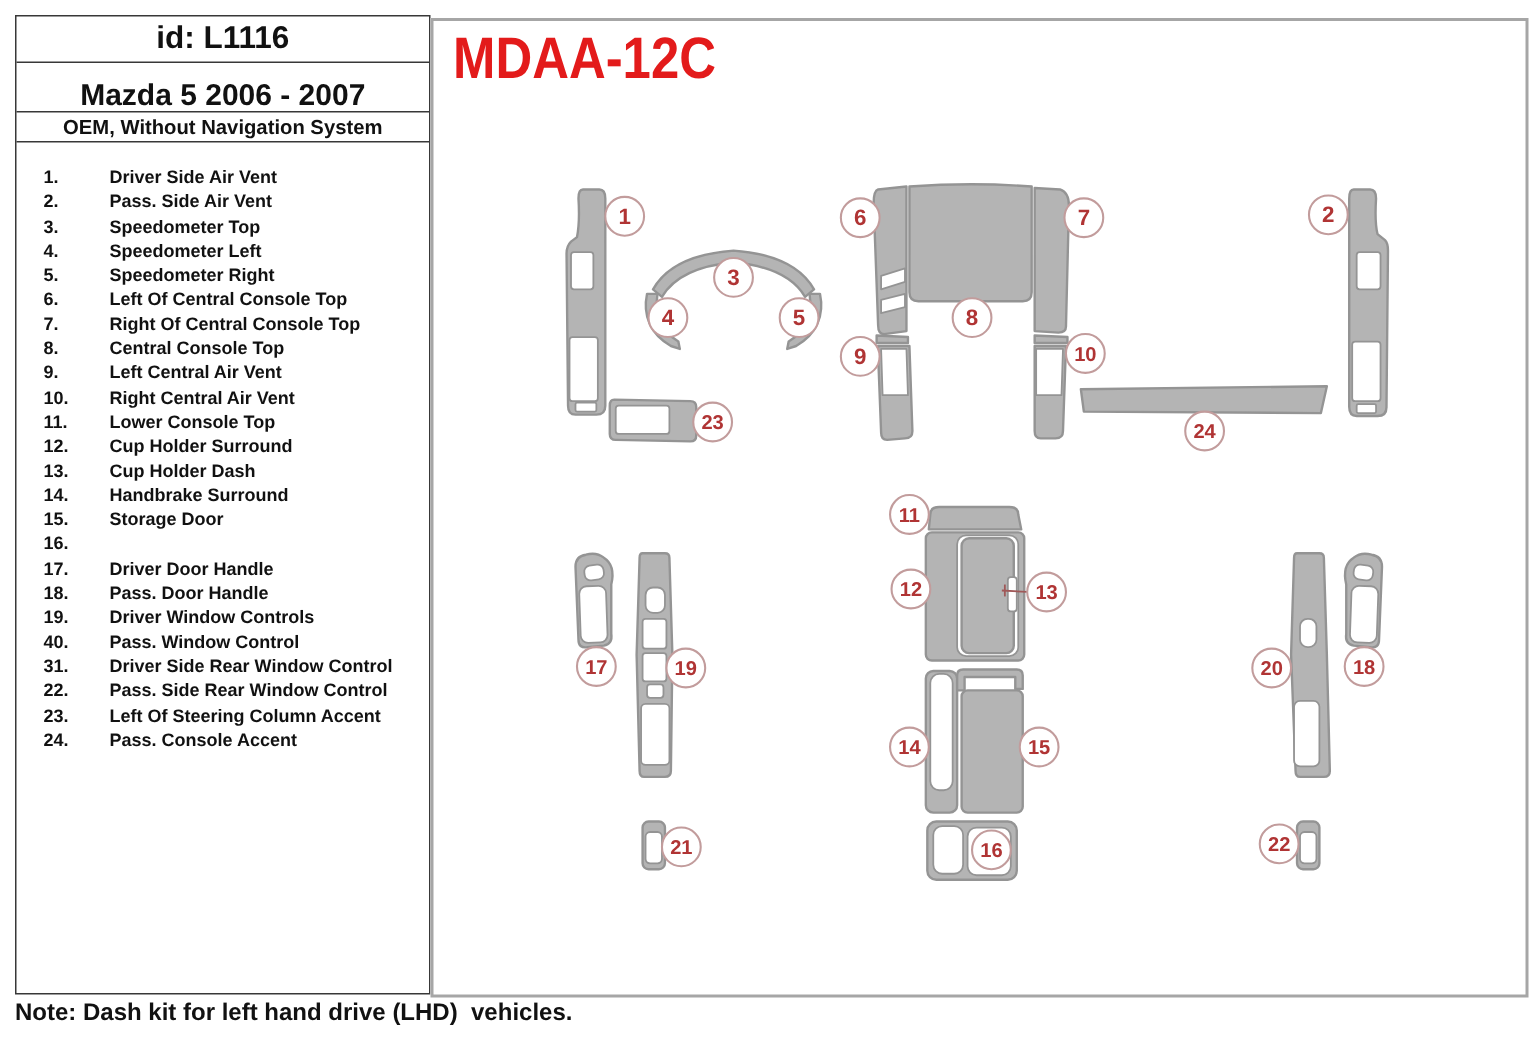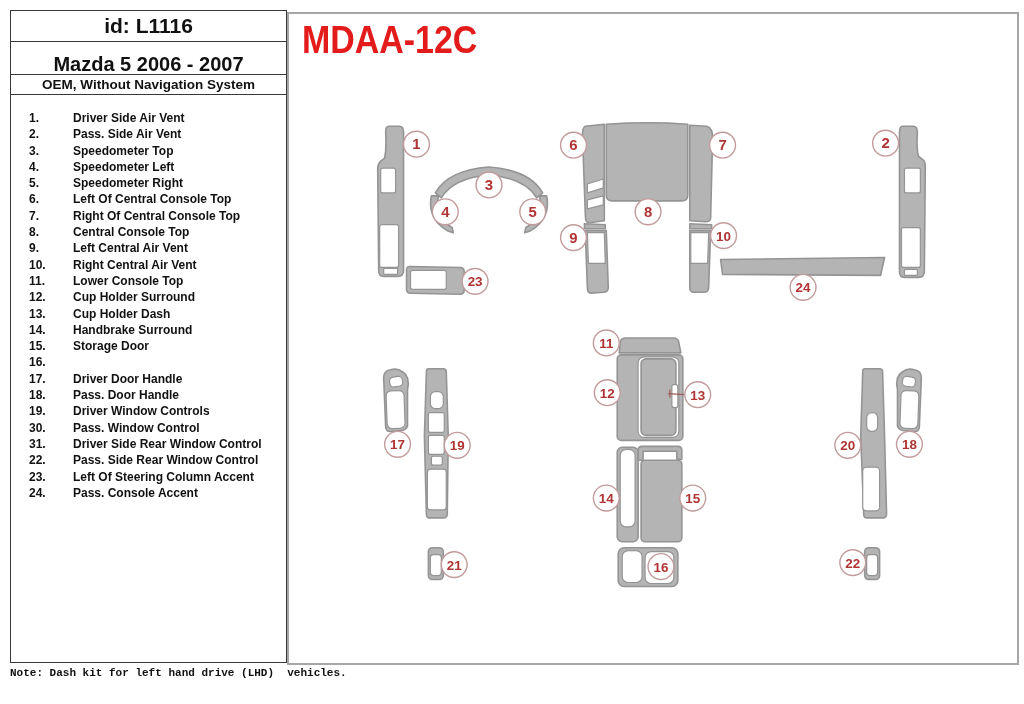--- a/index.html
+++ b/index.html
@@ -24,21 +24,21 @@
   .kit-code{position:absolute;left:13px;top:4px;font-size:39px;font-weight:bold;
             color:var(--kit-color,#e31b1b);transform:scaleX(.87);transform-origin:left top;
             white-space:nowrap;letter-spacing:0;}
   svg.diagram{position:absolute;left:0;top:0;width:100%;height:100%;}
   .part{fill:var(--part-fill,#b4b4b4);stroke:var(--part-stroke,#949494);stroke-width:1.6;stroke-linejoin:round;}
   .cut{fill:#ffffff;stroke:var(--part-stroke,#949494);stroke-width:1.2;stroke-linejoin:round;}
   .leader{stroke:#a05858;stroke-width:1.2;fill:none;}
   .callout circle{fill:#ffffff;stroke:var(--callout-stroke,#c29c9c);stroke-width:1.4;}
   .callout text{fill:var(--callout-text,#b03434);font-weight:bold;
                 font-family:"Liberation Sans",sans-serif;text-anchor:middle;}
-  .note{position:absolute;left:10px;top:667px;font-size:11px;font-weight:bold;white-space:pre;font-family:Liberation Mono, monospace;}
+  .note{position:absolute;left:10px;top:667px;font-size:16px;font-weight:bold;white-space:pre;}
 </style>
 </head>
 <body>
 
 <div class="page">
 
   <div class="left-box">
     <div class="hdr-id">id: L1116</div>
     <div class="hdr-vehicle">Mazda 5 2006 - 2007</div>
     <div class="hdr-variant">OEM, Without Navigation System</div>
@@ -112,21 +112,21 @@
         </div>
         <div class="prow">
           <span class="pnum">18.</span>
           <span class="plabel">Pass. Door Handle</span>
         </div>
         <div class="prow">
           <span class="pnum">19.</span>
           <span class="plabel">Driver Window Controls</span>
         </div>
         <div class="prow">
-          <span class="pnum">30.</span>
+          <span class="pnum">40.</span>
           <span class="plabel">Pass. Window Control</span>
         </div>
         <div class="prow">
           <span class="pnum">31.</span>
           <span class="plabel">Driver Side Rear Window Control</span>
         </div>
         <div class="prow">
           <span class="pnum">22.</span>
           <span class="plabel">Pass. Side Rear Window Control</span>
         </div>

